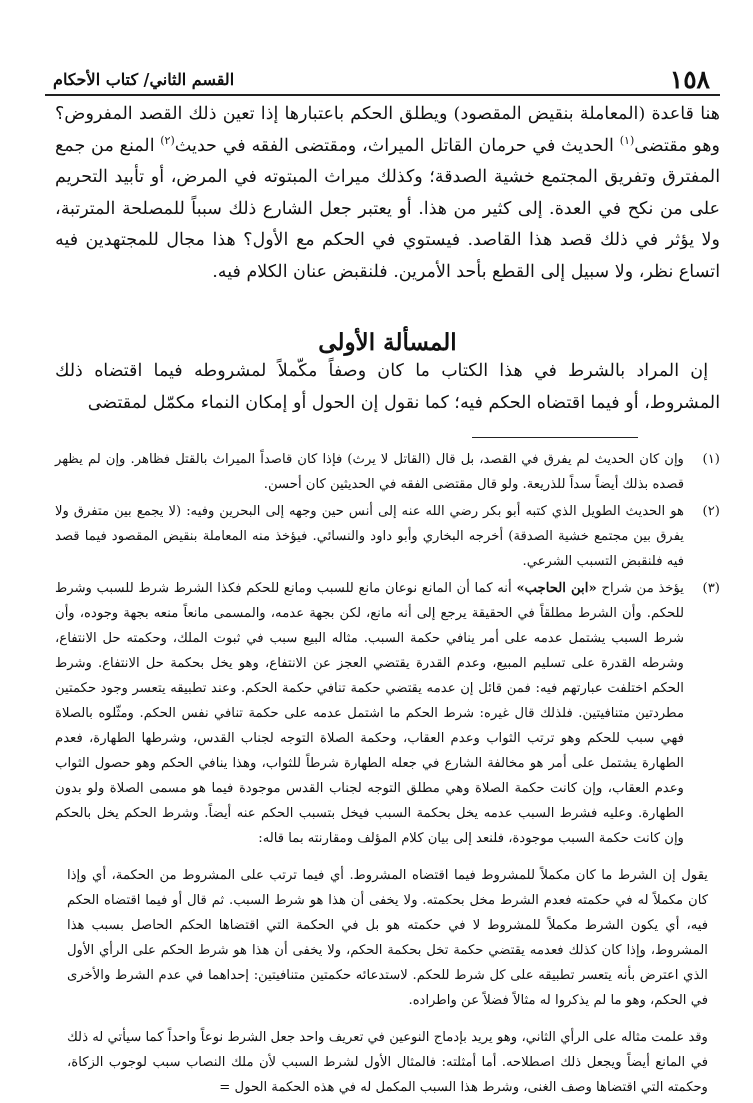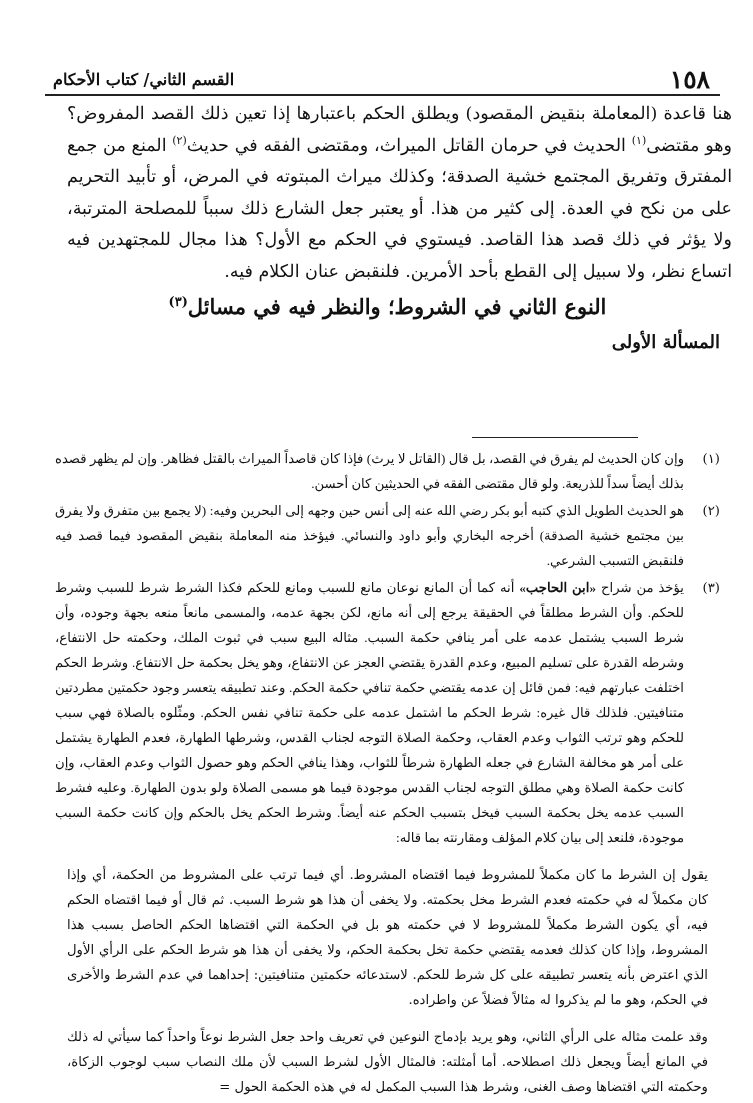--- a/index.html
+++ b/index.html
@@ -51,21 +51,21 @@
       top: 94px;
       left: 45px;
       width: 675px;
       height: 0;
       border-top: 2px solid #222;
     }
     
     .body-text {
       position: absolute;
       top: 98px;
-      left: 67px;
+      left: 55px;
       width: 665px;
       font-size: 17.5px;
       line-height: 31.5px;
       text-align: justify;
       text-align-last: right;
       direction: rtl;
     }
     .body-text p {
       margin: 0;
     }
@@ -87,22 +87,22 @@
     }
     .chapter-heading .fn-ref {
       font-size: 13px;
       font-weight: bold;
     }
     .issue-heading {
       position: absolute;
       top: 328px;
       left: 55px;
       width: 665px;
-      text-align: right;
-      font-size: 18px;
+      text-align: center;
+      font-size: 23px;
       font-weight: bold;
       direction: rtl;
       line-height: 28px;
     }
     .body-text-2 {
       position: absolute;
       top: 355px;
       left: 55px;
       width: 665px;
       font-size: 17.5px;
@@ -139,21 +139,20 @@
     }
     .fn-num {
       flex: 0 0 36px;
       text-align: right;
       padding-right: 0px;
     }
     .fn-text {
       flex: 1 1 auto;
       text-align: justify;
       text-align-last: right;
-      font-family: Liberation Serif, serif;
     }
     .fn-text .strong {
       font-weight: bold;
     }
     .fn-continuation {
       direction: rtl;
       text-align: justify;
       text-align-last: right;
       margin: 12px;
     }
@@ -166,24 +165,26 @@
   <div class="running-header">
     <span class="page-number">١٥٨</span>
     <span class="section-title">القسم الثاني/ كتاب الأحكام</span>
   </div>
   <div class="header-rule"></div>
 
   <div class="body-text">
     <p><span>هنا قاعدة (المعاملة بنقيض المقصود) ويطلق الحكم باعتبارها إذا تعين ذلك القصد المفروض؟ وهو مقتضى</span><span class="fn-ref">(١)</span><span> الحديث في حرمان القاتل الميراث، ومقتضى الفقه في حديث</span><span class="fn-ref">(٢)</span><span> المنع من جمع المفترق وتفريق المجتمع خشية الصدقة؛ وكذلك ميراث المبتوته في المرض، أو تأبيد التحريم على من نكح في العدة. إلى كثير من هذا. أو يعتبر جعل الشارع ذلك سبباً للمصلحة المترتبة، ولا يؤثر في ذلك قصد هذا القاصد. فيستوي في الحكم مع الأول؟ هذا مجال للمجتهدين فيه اتساع نظر، ولا سبيل إلى القطع بأحد الأمرين. فلنقبض عنان الكلام فيه.</span></p>
   </div>
 
-  <div class="chapter-heading"><span>النوع الثاني في الشروط؛ والنظر فيه في مسائل</span><span class="fn-ref">(٣)</span></div>
 
   <div class="issue-heading">المسألة الأولى</div>
 
+  <div class="body-text-2">
+    <p>إن المراد بالشرط في هذا الكتاب ما كان وصفاً مكّملاً لمشروطه فيما اقتضاه ذلك المشروط، أو فيما اقتضاه الحكم فيه؛ كما نقول إن الحول أو إمكان النماء مكمّل لمقتضى</p>
+  </div>
 
   <div class="footnote-rule"></div>
 
   <div class="footnotes">
     <div class="footnote">
       <span class="fn-num">(١)</span>
       <span class="fn-text">وإن كان الحديث لم يفرق في القصد، بل قال (القاتل لا يرث) فإذا كان قاصداً الميراث بالقتل فظاهر. وإن لم يظهر قصده بذلك أيضاً سداً للذريعة. ولو قال مقتضى الفقه في الحديثين كان أحسن.</span>
     </div>
     <div class="footnote">
       <span class="fn-num">(٢)</span>

